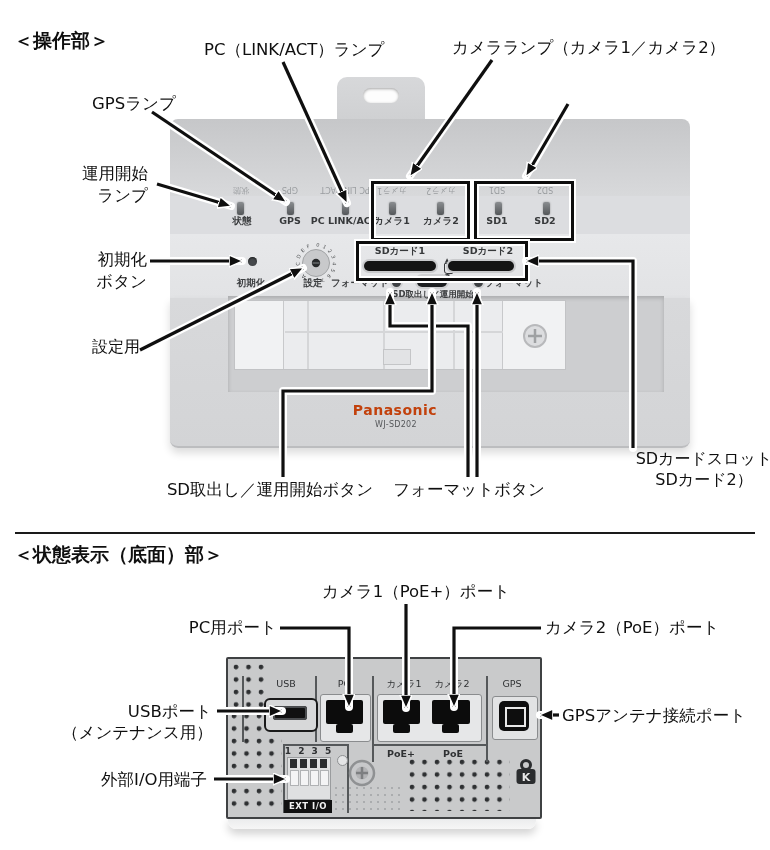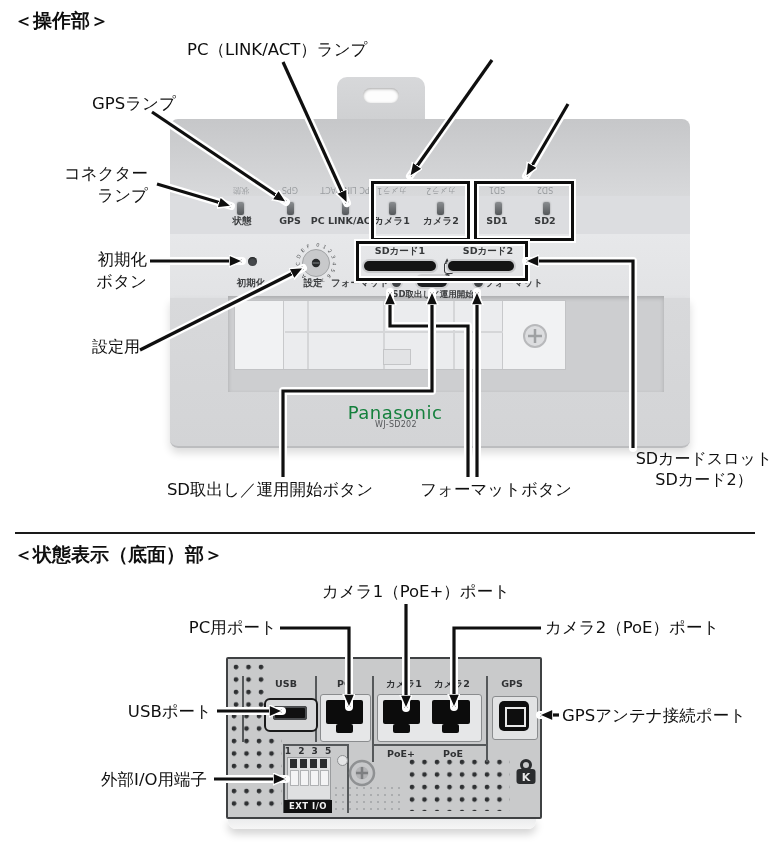--- a/index.html
+++ b/index.html
@@ -54,33 +54,33 @@
 
   .recess{position:absolute;left:228px;top:296px;width:436px;height:96px;background:#cdced0;z-index:3;
        box-shadow:inset 0 2px 4px rgba(0,0,0,.18);}
   .flap{position:absolute;left:6px;top:4px;width:330px;height:68px;background:#ebecee;border:1px solid #c2c3c5;z-index:4;}
   .flap .cap-l{position:absolute;left:0;top:0;width:48px;height:100%;background:#f1f2f3;border-right:1px solid #c8c9cb;}
   .flap .cap-r{position:absolute;right:0;top:0;width:62px;height:100%;background:#f1f2f3;border-left:1px solid #c8c9cb;}
   .flap .ribv{position:absolute;top:0;width:2px;height:100%;background:#d5d6d8;}
   .flap .ribh{position:absolute;left:50px;top:30px;width:218px;height:2px;background:#d5d6d8;}
   .flap .latch{position:absolute;left:148px;top:48px;width:26px;height:14px;background:#e2e3e5;border:1px solid #c4c5c7;}
 
-  .brand{font-size:18px;font-weight:normal;letter-spacing:.5px;color:#15803d;top:402px;z-index:6;}
+  .brand{font-size:14px;font-weight:bold;letter-spacing:.5px;color:#c2410c;top:402px;z-index:6;}
   .model{font-size:8px;color:#55575a;top:420px;z-index:6;letter-spacing:.3px;}
 
   
   .divider{position:absolute;left:15px;top:532px;width:740px;height:2px;background:#1a1a1a;z-index:5;}
 
   
   .panel{position:absolute;left:226px;top:657px;width:312px;height:158px;background:#c9cacb;z-index:2;
        border:2px solid #3f4143;border-radius:2px;}
   .panel-edge{position:absolute;left:228px;top:817px;width:308px;height:12px;z-index:1;
        background:linear-gradient(180deg,#e9eaeb,#f6f6f6);border-radius:0 0 8px 8px;
        box-shadow:0 5px 8px rgba(0,0,0,.18);}
-  .plbl{font-size:9.5px;font-weight:bold;color:#2f3133;top:678px;z-index:6;}
+  .plbl{font-size:9.5px;font-weight:normal;color:#2f3133;top:678px;z-index:6;}
   .pline{position:absolute;background:#55585a;z-index:5;}
   .bezel{position:absolute;z-index:6;background:#e6e7e8;border:1.5px solid #8a8c8e;border-radius:3px;}
   .jack{position:absolute;z-index:7;background:#0c0c0c;border-radius:2px;}
   .usbbezel{position:absolute;left:264px;top:698px;width:50px;height:30px;z-index:6;
        background:#d7d8d9;border:2px solid #1a1a1a;border-radius:6px;}
   .usbjack{position:absolute;left:273px;top:706px;width:34px;height:14px;background:#101010;border-radius:3px;z-index:7;
        box-shadow:inset 0 0 0 2px #4a4c4e;}
   .gpsbezel{position:absolute;left:492px;top:696px;width:44px;height:42px;z-index:6;
        background:#e2e3e4;border:1.5px solid #8a8c8e;border-radius:3px;}
   .gpssq{position:absolute;left:499px;top:701px;width:30px;height:30px;background:#0e0e0e;border-radius:5px;z-index:7;}
@@ -104,37 +104,38 @@
   
   #arrows{position:absolute;left:0;top:0;z-index:40;pointer-events:none;}
   .case{fill:none;stroke:#ffffff;stroke-width:8;stroke-linejoin:round;stroke-linecap:round;}
   .main{fill:none;stroke:#0f0f0f;stroke-width:3.2;stroke-linejoin:miter;stroke-linecap:butt;}
 </style>
 </head>
 <body>
 
 <div id="page">
 
-  <div class="title" style="left:14px;top:8px;">＜操作部＞</div>
-
-  <div class="cl" style="left:187px;top:39px;">PC（LINK/ACT）ランプ</div>
+  <div class="title" style="left:14px;top:28px;">＜操作部＞</div>
+
+  <div class="cl" style="left:204px;top:39px;">PC（LINK/ACT）ランプ</div>
+  <div class="cl" style="left:452px;top:37px;">カメラランプ（カメラ1／カメラ2）</div>
   <div class="cl" style="left:92px;top:93px;">GPSランプ</div>
   <div class="cl tright" style="left:48px;top:163px;width:100px;line-height:22px;">
-    <div>コネクター</div>
+    <div>運用開始</div>
     <div>ランプ</div>
   </div>
   <div class="cl tright" style="left:47px;top:249px;width:100px;line-height:22px;">
     <div>初期化</div>
     <div>ボタン</div>
   </div>
   <div class="cl small tright" style="left:0px;top:336px;width:140px;line-height:21px;">
     <div>設定用</div>
   </div>
   <div class="cl tcenter" style="left:140px;top:479px;width:260px;">SD取出し／運用開始ボタン</div>
-  <div class="cl tcenter" style="left:416px;top:479px;width:160px;">フォーマットボタン</div>
+  <div class="cl tcenter" style="left:389px;top:479px;width:160px;">フォーマットボタン</div>
   <div class="cl small tcenter" style="left:620px;top:448px;width:168px;line-height:21px;">
     <div>SDカードスロット</div>
     <div>SDカード2）</div>
   </div>
 
   <div class="tab">
       <div class="hole"></div>
     </div>
   <div class="face-top"></div>
   <div class="face-lamp"></div>
@@ -217,20 +218,21 @@
 
   <div class="divider"></div>
 
   <div class="title" style="left:14px;top:542px;">＜状態表示（底面）部＞</div>
 
   <div class="cl" style="left:322px;top:581px;">カメラ1（PoE+）ポート</div>
   <div class="cl tright" style="left:167px;top:617px;width:110px;">PC用ポート</div>
   <div class="cl" style="left:545px;top:617px;">カメラ2（PoE）ポート</div>
   <div class="cl tright" style="left:62px;top:701px;width:150px;line-height:21px;">
     <div>USBポート</div>
+    <div>（メンテナンス用）</div>
   </div>
   <div class="cl tright" style="left:57px;top:769px;width:150px;">外部I/O用端子</div>
   <div class="cl" style="left:562px;top:705px;">GPSアンテナ接続ポート</div>
 
   <div class="panel-edge"></div>
   <div class="panel"></div>
 
   <div class="dots" style="left:232px;top:663px;width:32px;height:46px;"></div>
   <div class="dots" style="left:230px;top:712px;width:52px;height:99px;"></div>
   <div class="dots" style="left:408px;top:758px;width:102px;height:53px;"></div>

